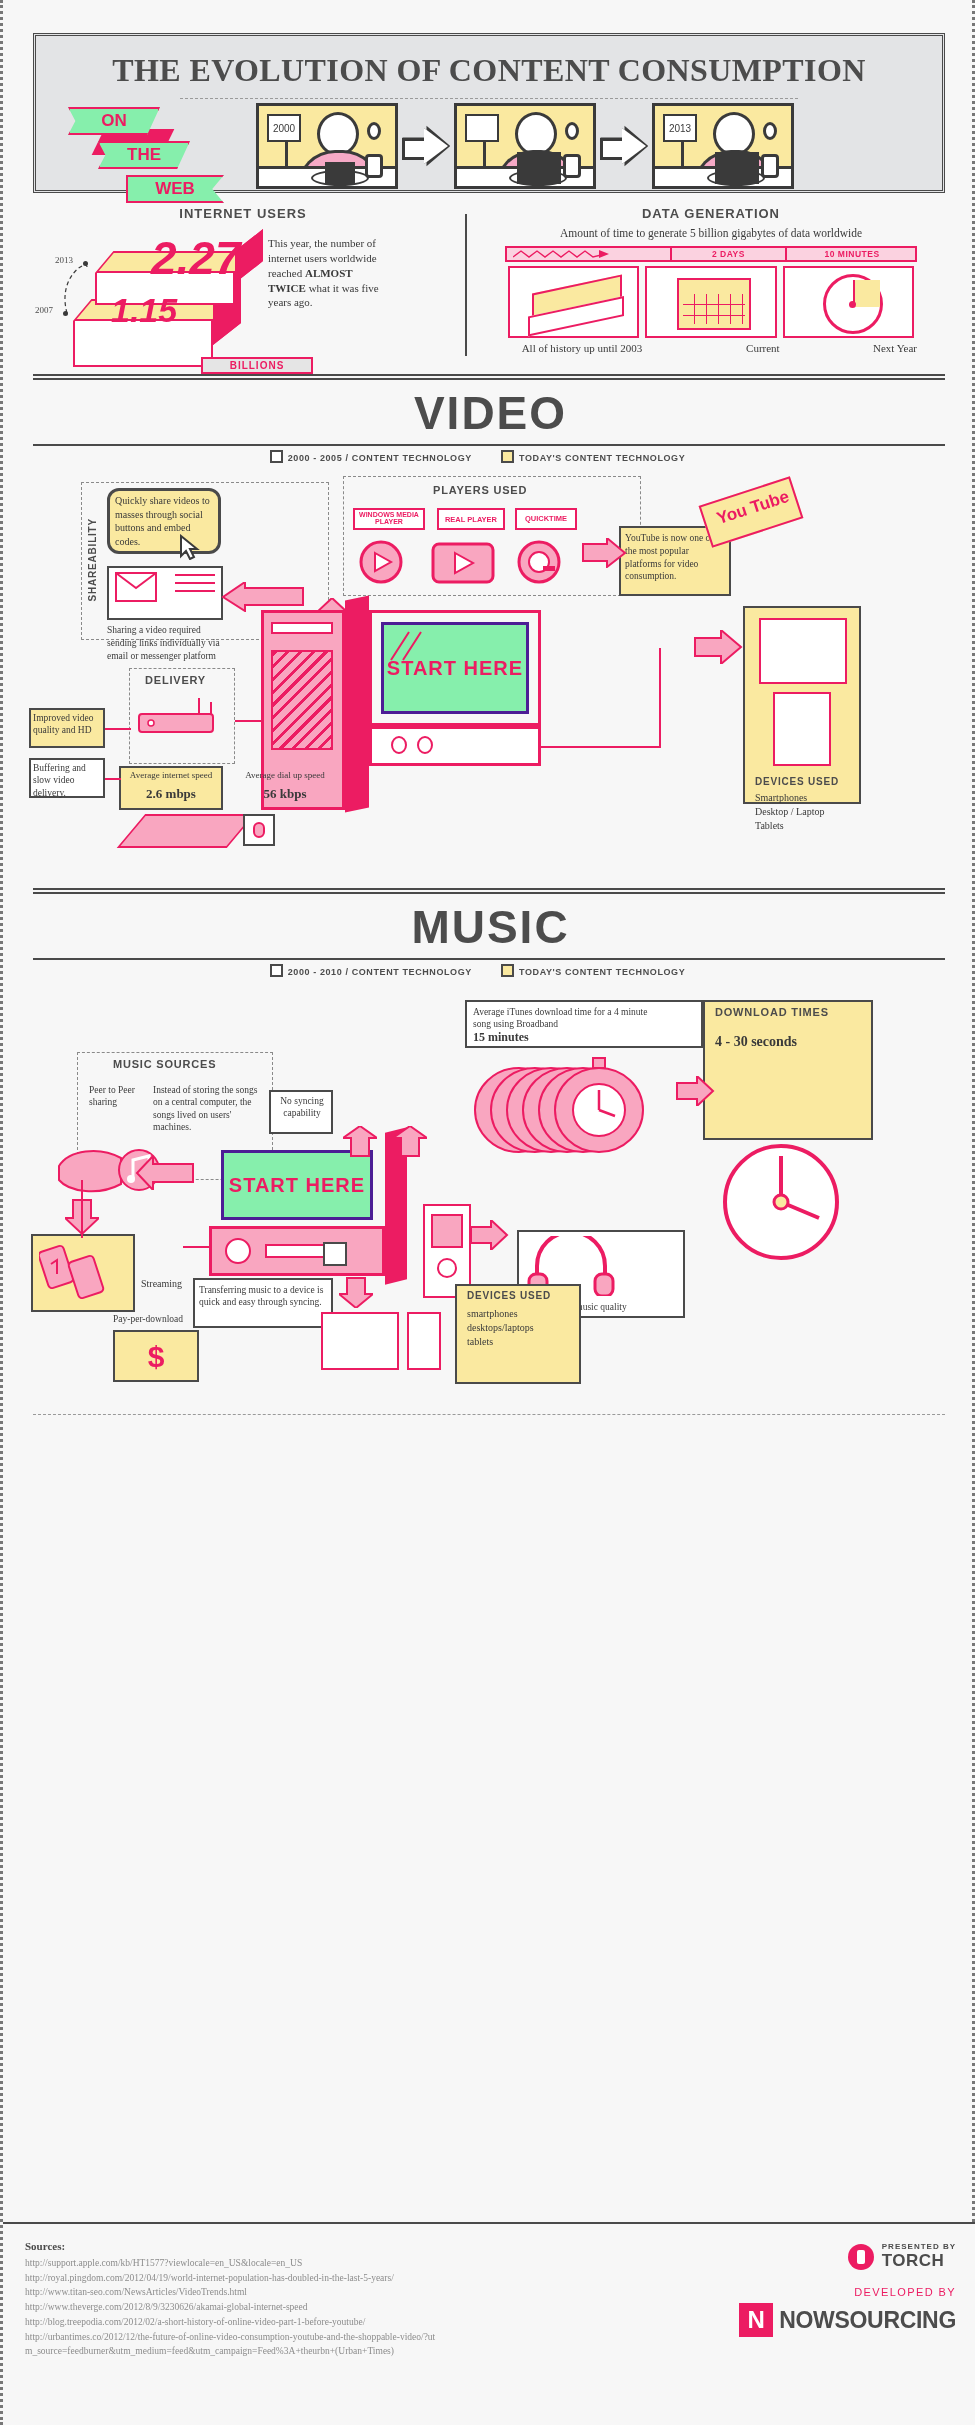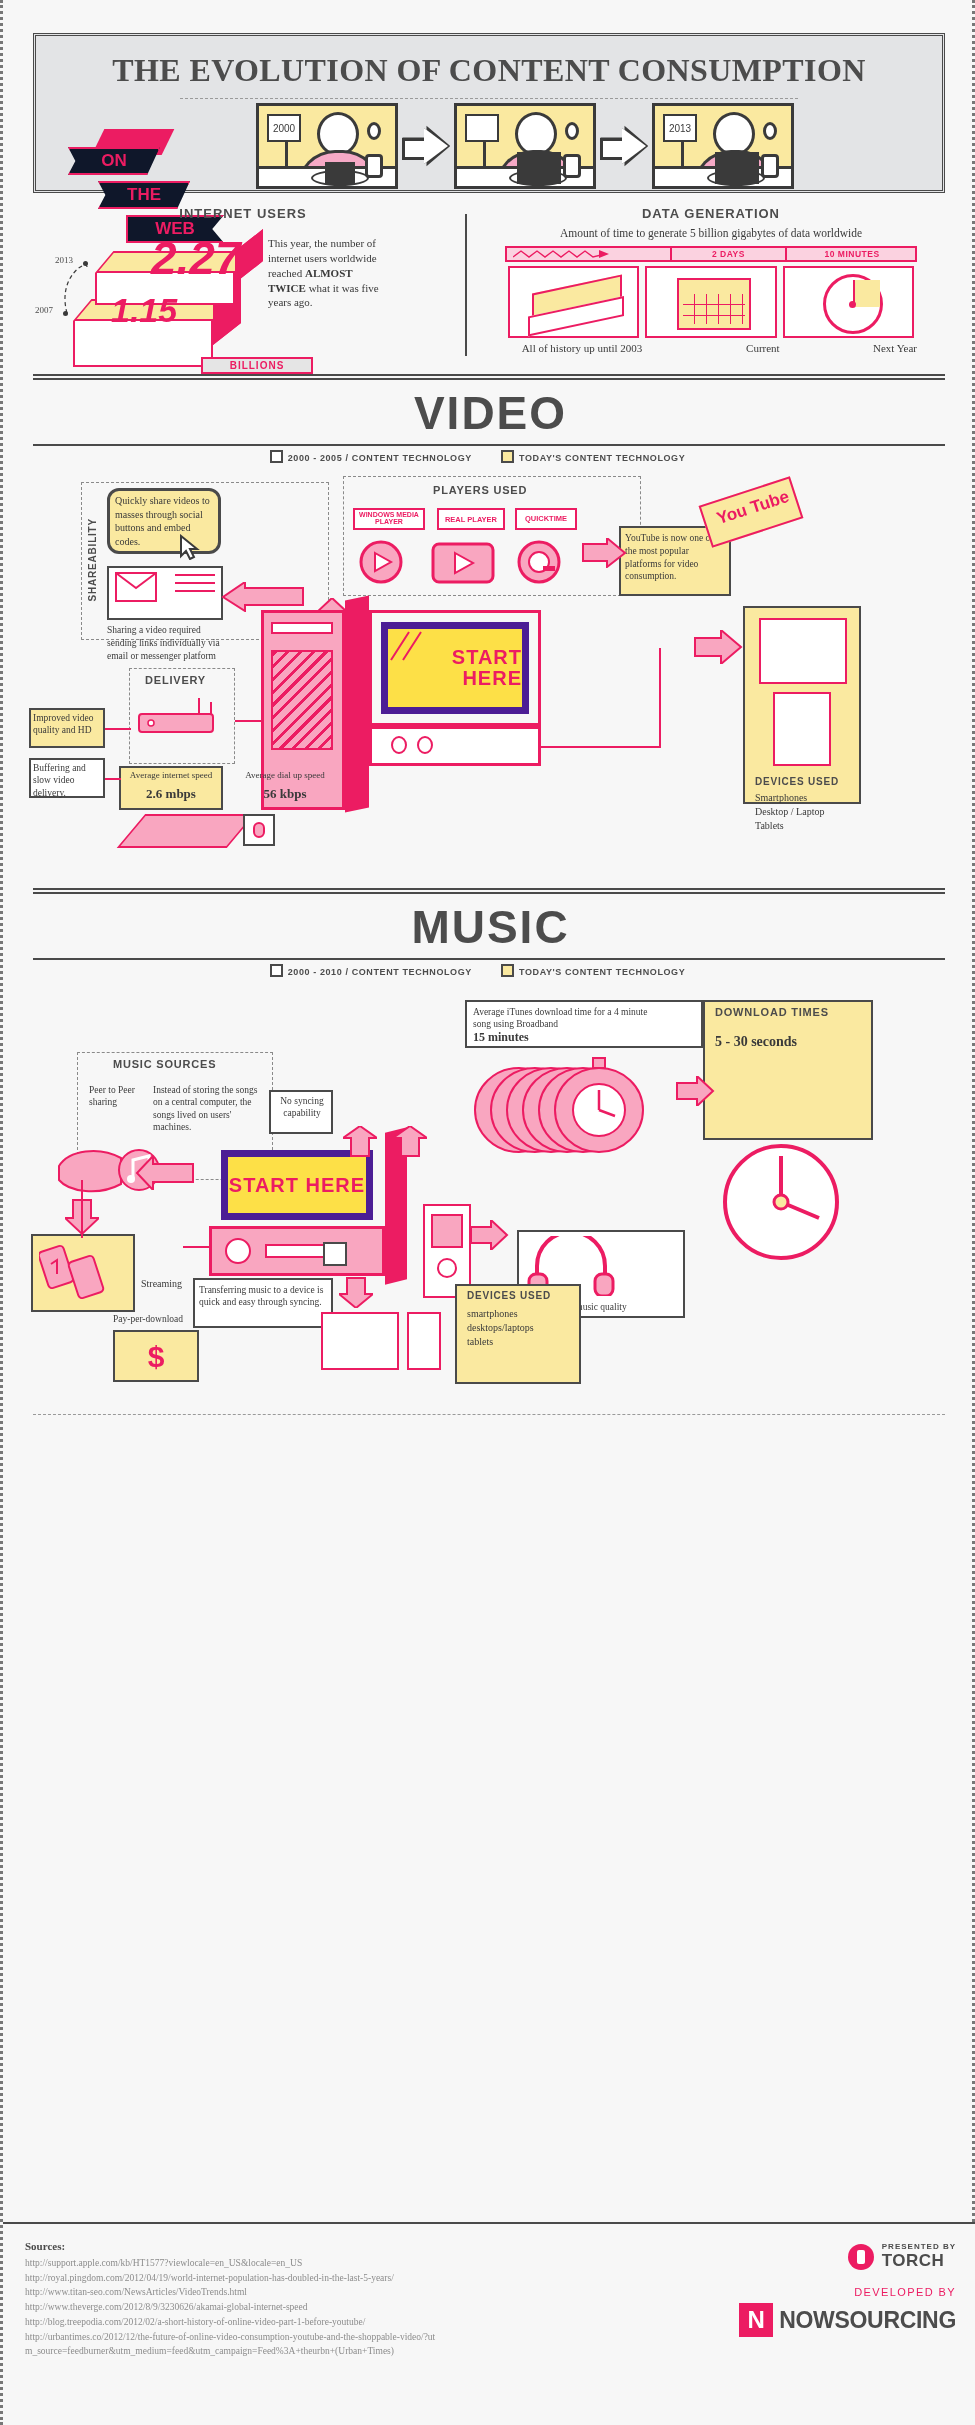--- a/index.html
+++ b/index.html
@@ -25,24 +25,24 @@
   .hero-title {
     text-align: center; color: #4c4c4c;
     font-family: "Liberation Serif", serif;
     font-weight: bold; font-size: 32px; letter-spacing: .4px;
     margin-top: 6px;
   }
   .hero-rule { border-top: 1px dashed #9a9a9a; margin: 9px 120px 0 120px; }
   .hero-body { position: relative; height: 96px; }
   .ribbon-stack { position: absolute; left: 8px; top: 8px; width: 175px; height: 88px; }
   .ribbon {
-    position: absolute; height: 28px; background: #0f172a;
+    position: absolute; height: 28px; background: #86efac;
     border: 2px solid #ec1c62; color: #ec1c62;
     font-weight: bold; font-size: 17px;
-    display: flex; align-items: center; justify-content: center; margin-top: 40px;
+    display: flex; align-items: center; justify-content: center;
   }
   .ribbon.r1 { left: 0; top: 0; width: 92px;
     clip-path: polygon(0 0,100% 0,86% 100%,0 100%,8% 50%); }
   .ribbon.r2 { left: 30px; top: 34px; width: 92px;
     clip-path: polygon(0 0,100% 0,86% 100%,0 100%,8% 50%); }
   .ribbon.r3 { left: 58px; top: 68px; width: 98px;
     clip-path: polygon(0 0,100% 0,88% 50%,100% 100%,0 100%); }
   .ribbon-fold {
     position: absolute; left: 30px; top: 22px; width: 70px; height: 26px;
     background: #ec1c62; transform: skewX(-26deg);
@@ -169,23 +169,23 @@
   .box { position: absolute; border: 2px solid #4a4a4a; background: #fff; }
   .box.yellow { background: #fae9a0; }
   .dash { position: absolute; border: 1.5px dashed #8a8a8a; }
   .lbl { position: absolute; font-family: "Liberation Serif", serif; color: #3a3a3a; }
   .cap { position: absolute; font-family: "Liberation Sans Narrow","Liberation Sans", sans-serif;
     font-weight: bold; color: #4c4c4c; letter-spacing: .8px; }
   .pinkline { position: absolute; background: #ec1c62; }
   .pbox { position: absolute; border: 2px solid #ec1c62; background: #fff; }
   .pbox.p { background: #f9a6c0; }
   .startbox {
-    position: absolute; background: #fde047; border: 7px solid #4c1d95;
+    position: absolute; background: #86efac; border: 3px solid #4c1d95;
     color: #ec1c62; font-weight: bold; font-size: 20px; letter-spacing: 1px;
-    display: flex; align-items: center; justify-content: center; text-align: right;
+    display: flex; align-items: center; justify-content: center; text-align: center;
     font-family: "Liberation Sans Narrow","Liberation Sans", sans-serif; line-height: 1.05;
   }
   .vert { writing-mode: vertical-rl; transform: rotate(180deg); }
   
   .footer { position: absolute; left: 0; top: 2222px; width: 975px; height: 203px;
     background: #f7f7f7; border-top: 2px solid #4a4a4a; }
   .src-title { position: absolute; left: 22px; top: 16px; font-family: "Liberation Serif", serif;
     font-size: 11px; font-weight: bold; color: #4a4a4a; }
   .src-list { position: absolute; left: 22px; top: 32px; font-family: "Liberation Serif", serif;
     font-size: 9.5px; color: #8c8c8c; line-height: 1.55; }
@@ -472,21 +472,21 @@
     <em><span class="sw new"></span><span>TODAY'S CONTENT TECHNOLOGY</span></em>
   </div>
 
   <div style="position:absolute; left:0; top:990px; width:975px; height:420px;">
 
     <div class="box" style="left:462px; top:10px; width:238px; height:48px;"></div>
     <div class="lbl" style="left:470px; top:16px; width:180px; font-size:9.5px; line-height:1.3;">Average iTunes download time for a 4 minute song using Broadband</div>
     <div class="lbl" style="left:470px; top:40px; width:180px; font-size:12px; font-weight:bold;">15 minutes</div>
     <div class="box yellow" style="left:700px; top:10px; width:170px; height:140px;"></div>
     <div class="cap" style="left:712px; top:16px; font-size:11px;">DOWNLOAD TIMES</div>
-    <div class="lbl" style="left:712px; top:44px; width:146px; font-size:14px; font-weight:bold;">5 - 30 seconds</div>
+    <div class="lbl" style="left:712px; top:44px; width:146px; font-size:14px; font-weight:bold;">4 - 30 seconds</div>
 
     <svg style="position:absolute;left:466px;top:62px;" width="210" height="110">
       <g fill="#f9a6c0" stroke="#ec1c62" stroke-width="2">
         <ellipse cx="50" cy="58" rx="44" ry="42"></ellipse>
           <ellipse cx="66" cy="58" rx="44" ry="42"></ellipse>
         <ellipse cx="82" cy="58" rx="44" ry="42"></ellipse>
           <ellipse cx="98" cy="58" rx="44" ry="42"></ellipse>
         <ellipse cx="114" cy="58" rx="44" ry="42"></ellipse>
           <ellipse cx="130" cy="58" rx="44" ry="42"></ellipse>
       </g>

